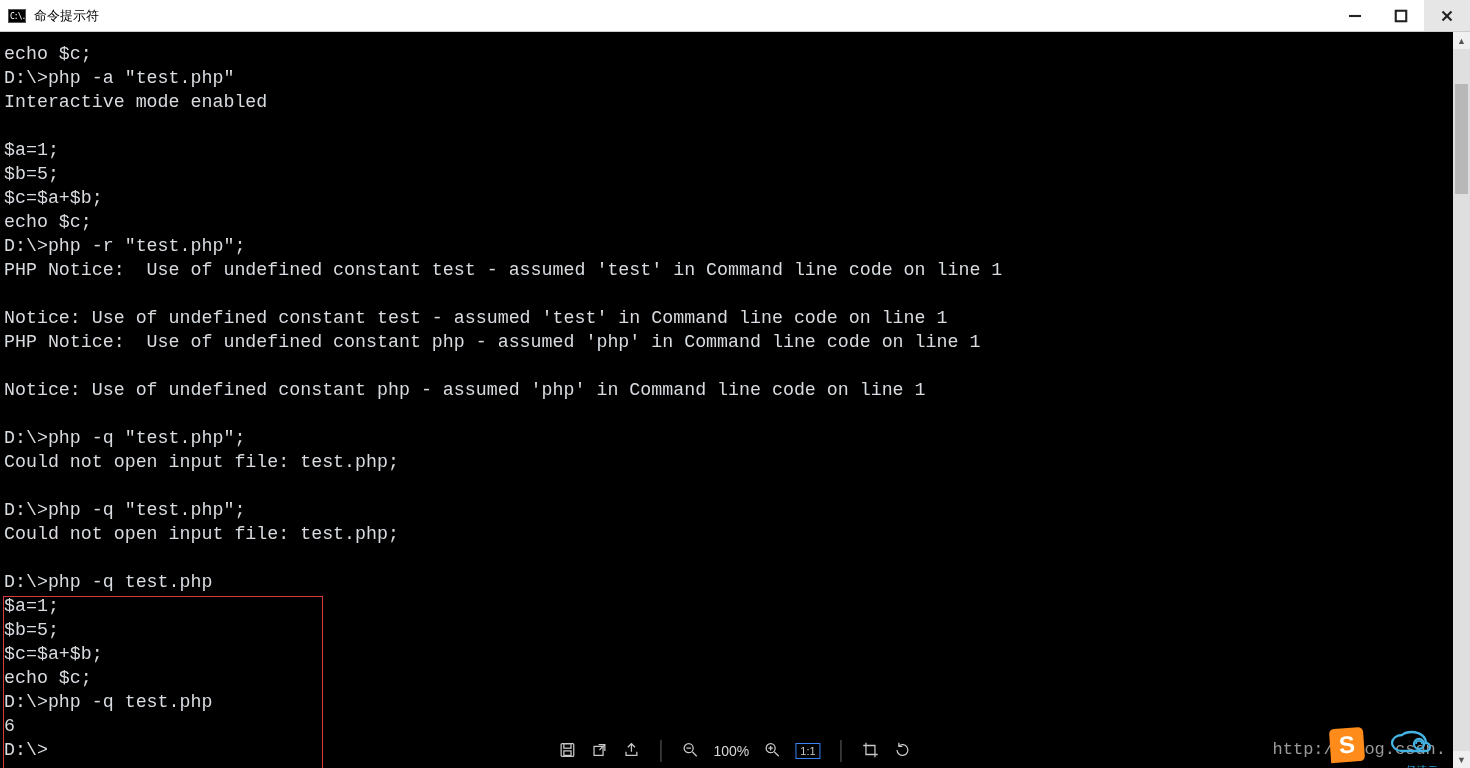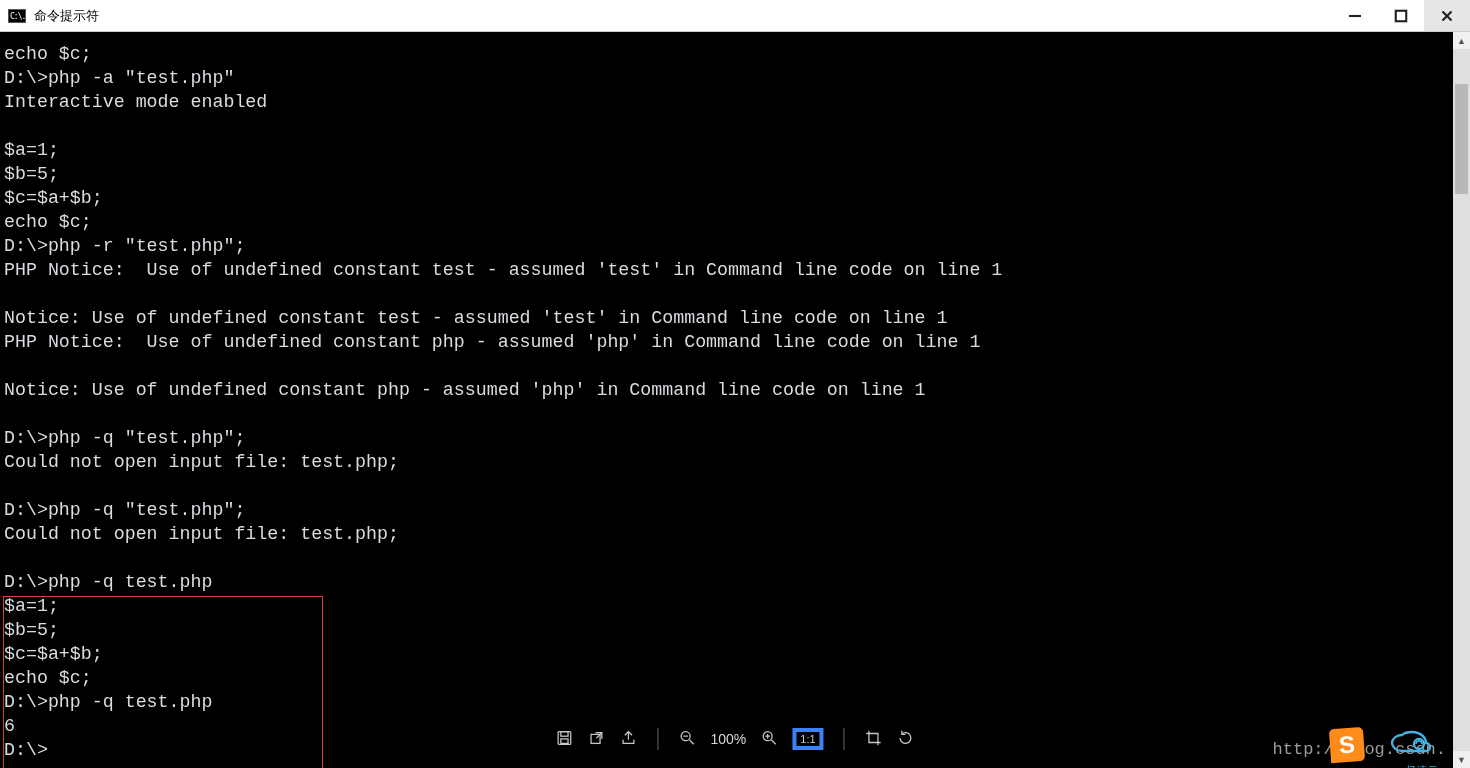--- a/index.html
+++ b/index.html
@@ -89,21 +89,21 @@
     border: 1px solid rgb(215,60,60);
     left: 3px;
     width: 320px;
     top: 564px;
     height: 198px;
     pointer-events: none;
   }
 
   .bottom-toolbar {
     position: absolute;
-    bottom: 18px;
+    bottom: 6px;
     left: 50%;
     transform: translateX(-50%);
     display: flex;
     align-items: center;
     gap: 20px;
     color: #c0c0c0;
     font-size: 14px;
     z-index: 5;
   }
   .tb-group { display:flex; align-items:center; gap:14px; }
@@ -250,21 +250,21 @@
     </span>
     <span class="tb-text">100%</span>
     <span>
       <svg class="tb-icon" viewBox="0 0 20 20">
           <circle cx="8" cy="8" r="5"></circle>
           <line x1="12" y1="12" x2="17" y2="17"></line>
           <line x1="5.5" y1="8" x2="10.5" y2="8"></line>
           <line x1="8" y1="5.5" x2="8" y2="10.5"></line>
         </svg>
     </span>
-    <span style="border:4px solid #3b82f6;padding:1px 4px;font-size:11px;color:#c8c8c8;">1:1</span>
+    <span style="border:1px solid #3b82f6;padding:1px 4px;font-size:11px;color:#c8c8c8;">1:1</span>
   </div>
   <div class="tb-sep"></div>
   <div class="tb-group">
     <span>
       <svg class="tb-icon" viewBox="0 0 20 20">
           <path d="M5 2v13h13"></path>
           <path d="M2 5h13v13"></path>
         </svg>
     </span>
     <span>

